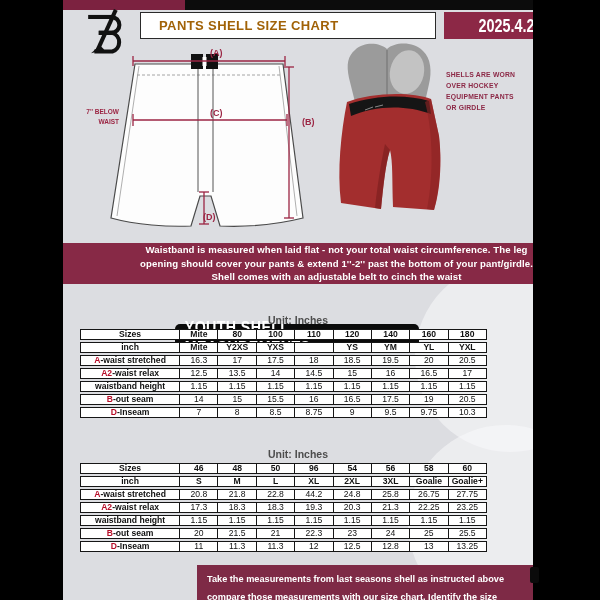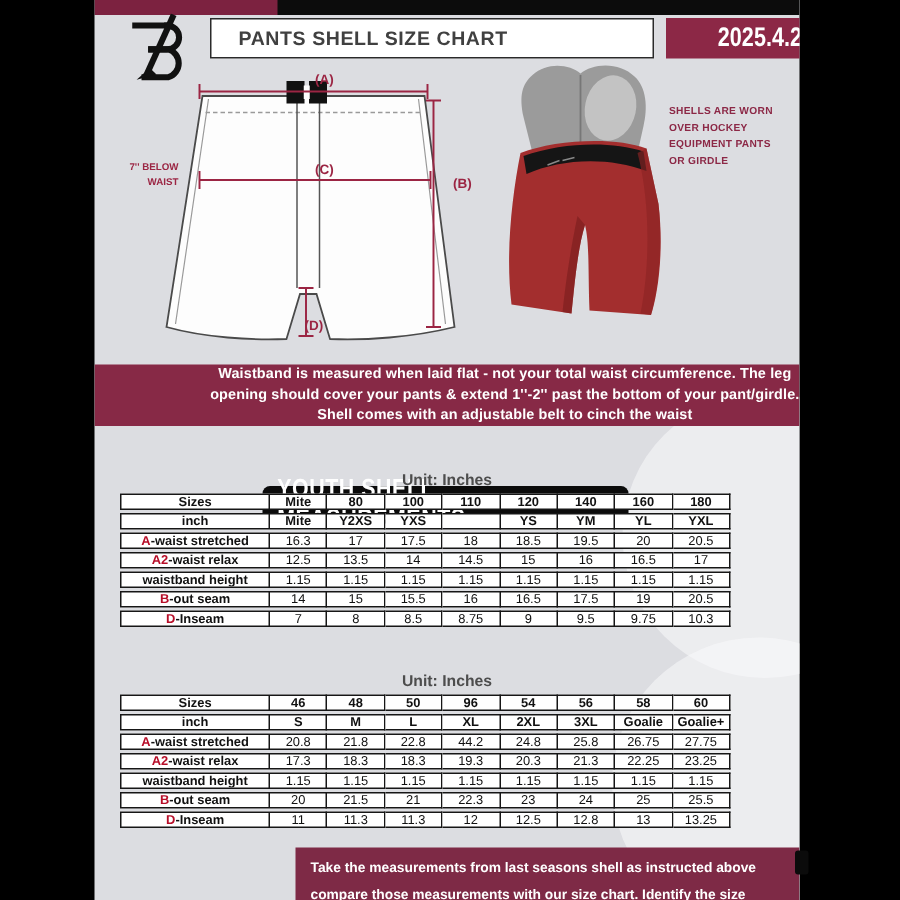--- a/index.html
+++ b/index.html
@@ -14,21 +14,21 @@
 
   
   .topstrip{position:absolute;left:0;top:0;width:470px;height:10px;background:#0c0c0c;}
   .topstrip .m{position:absolute;left:0;top:0;width:122px;height:10px;background:#7c2240;}
 
   
   .logo-header{position:absolute;left:20px;top:9px;width:48px;height:46px;}
   .title-box{position:absolute;left:77px;top:12px;width:296px;height:27px;background:#fff;
              border:1px solid #2a2a2a;box-sizing:border-box;display:flex;align-items:center;
              padding-left:18px;}
-  .title-box span{font-size:13px;font-weight:600;color:#404040;letter-spacing:0.4px;}
+  .title-box span{font-size:13px;font-weight:600;color:#a16207;letter-spacing:0.4px;}
   .date-box{position:absolute;left:381px;top:12px;width:113px;height:27px;background:#8c2846;
             display:flex;align-items:center;justify-content:center;padding-left:10px;}
   .date-box span{font-size:16px;font-weight:700;color:#fff;transform:scale(0.9,1.12);}
 
   
   .mlabel{position:absolute;color:#9b2543;font-weight:700;font-size:9px;}
   .waist-note{position:absolute;left:8px;top:107px;width:48px;text-align:right;color:#9b2543;
               font-weight:700;font-size:6.5px;line-height:1.5;white-space:pre-line;}
   .shell-note{position:absolute;left:383px;top:70px;width:90px;color:#8c2846;
               font-weight:700;font-size:6.8px;line-height:1.6;white-space:pre-line;letter-spacing:0.2px;}

